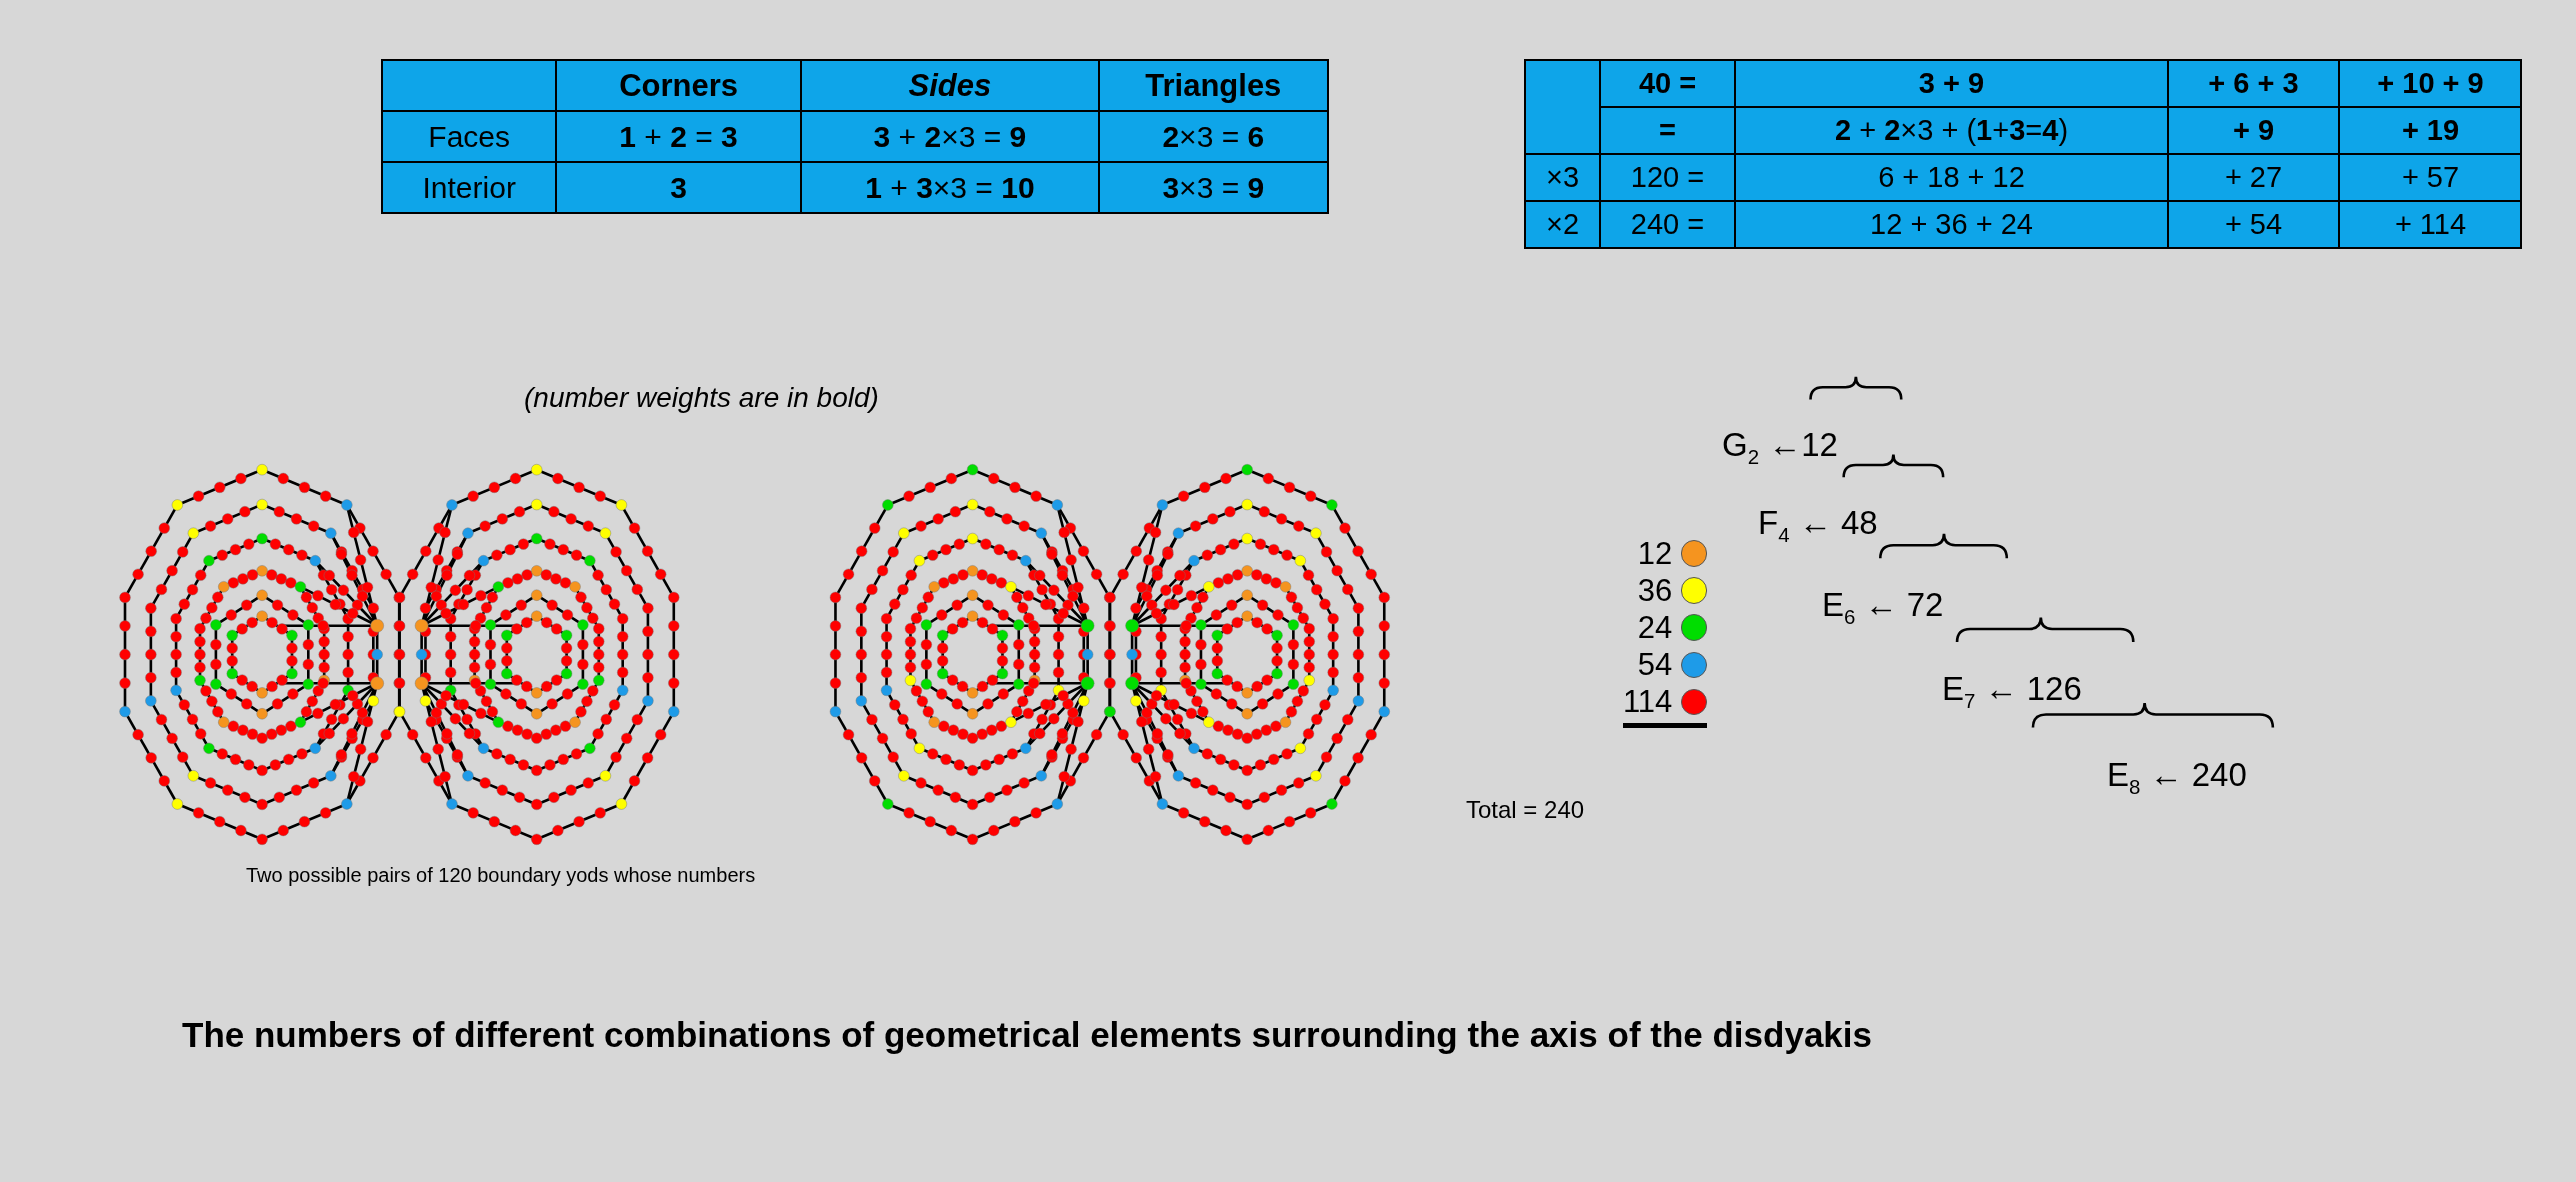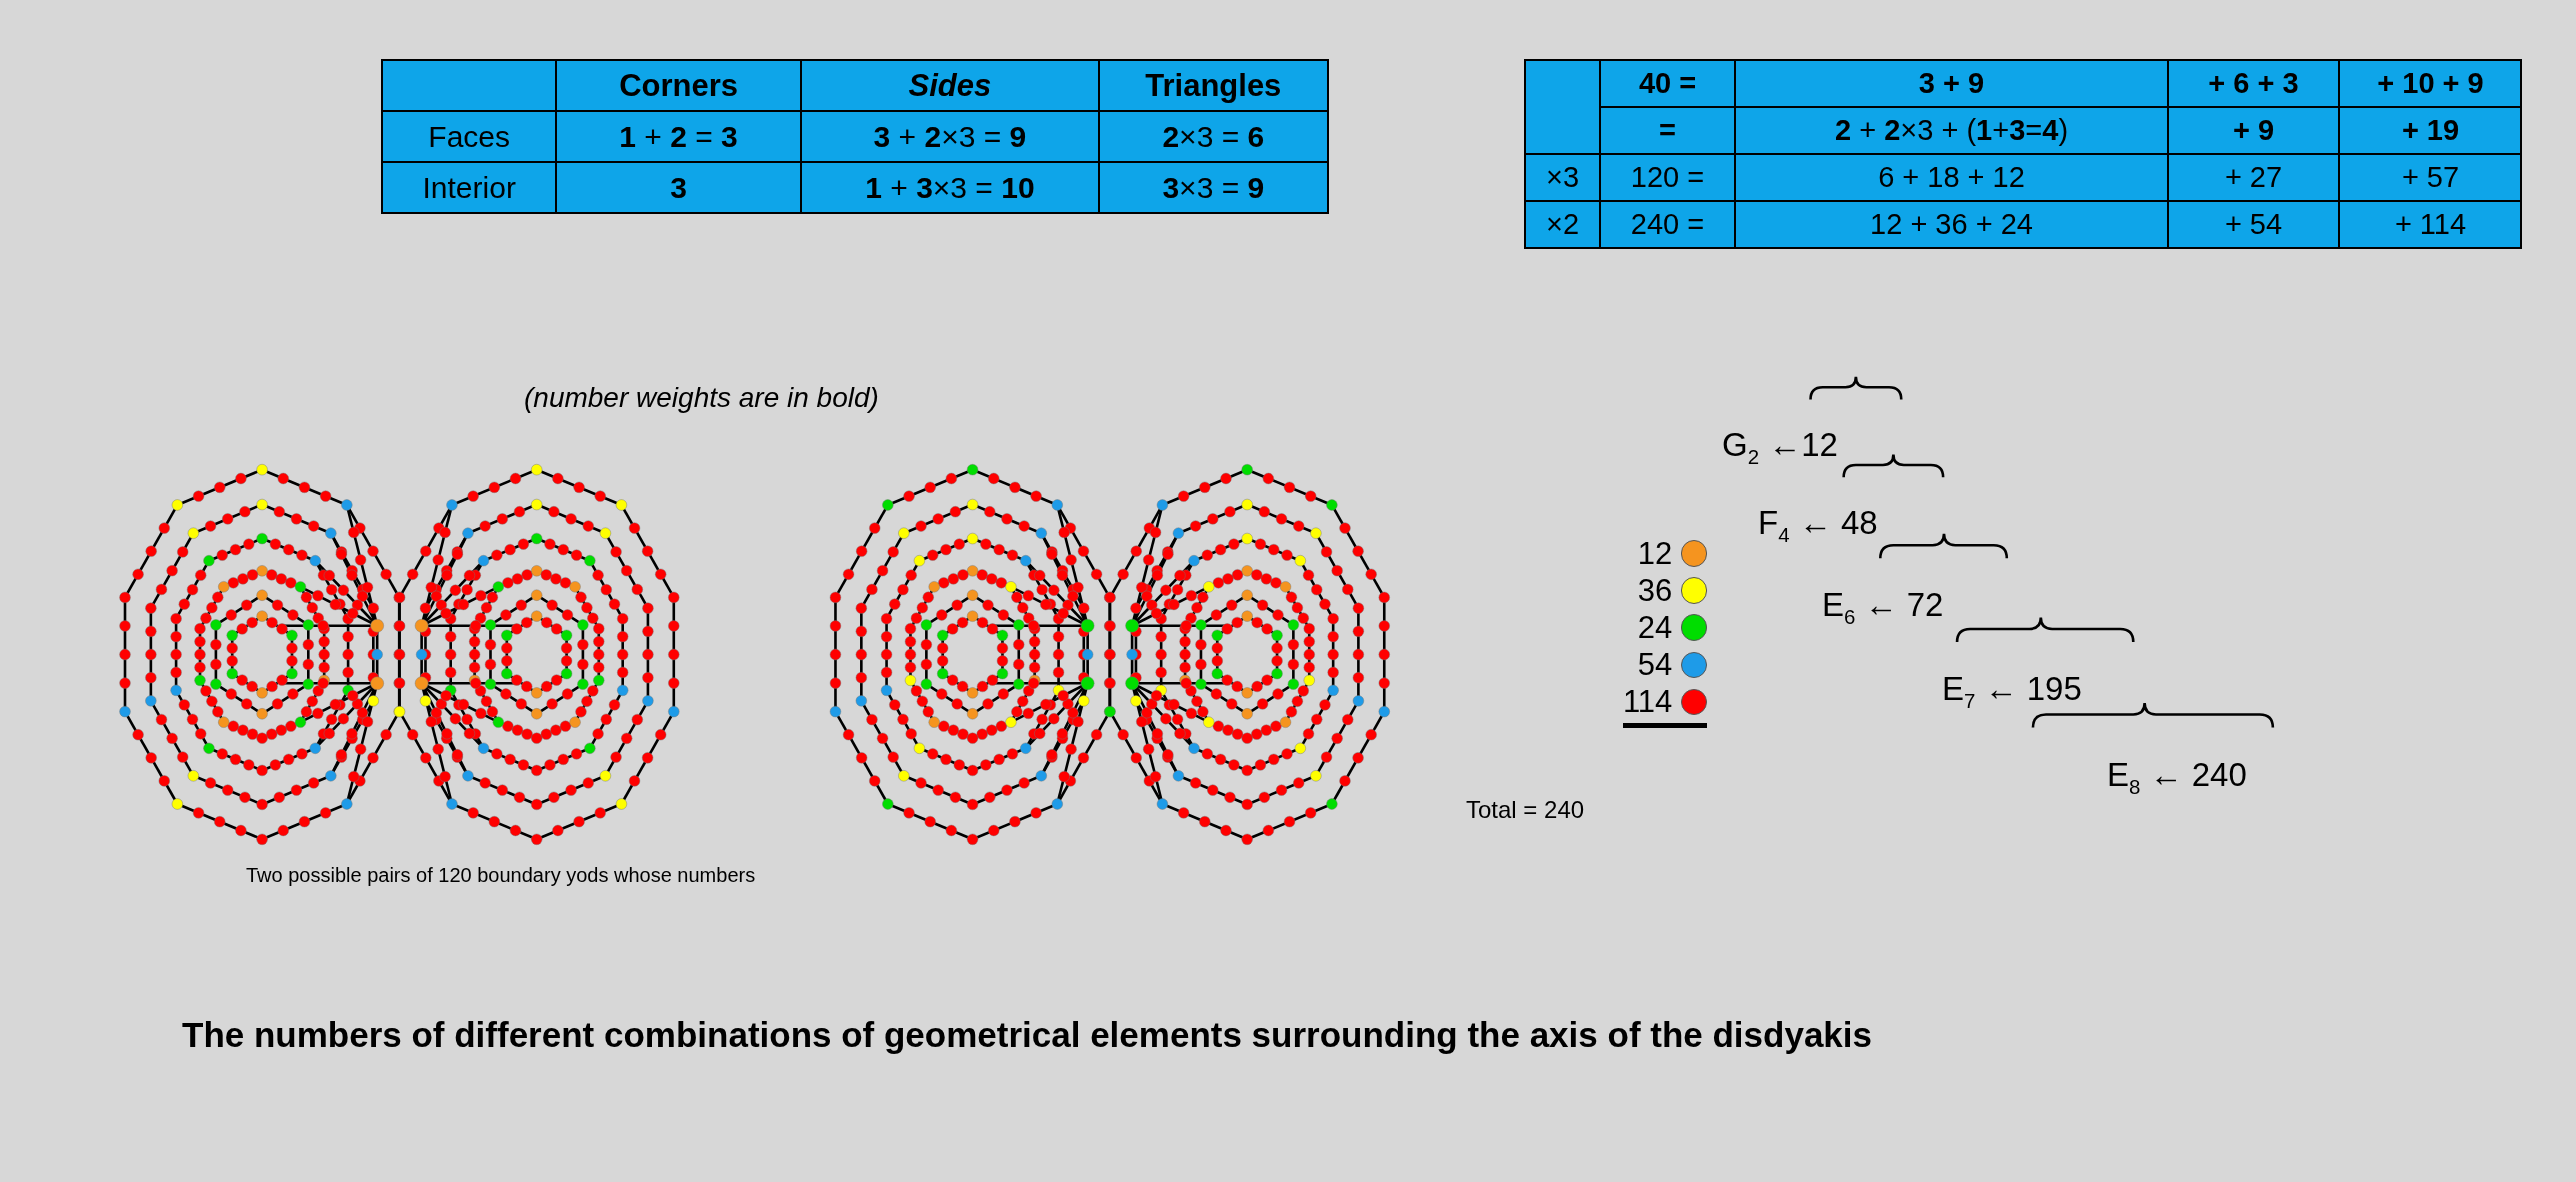--- a/index.html
+++ b/index.html
@@ -1332,21 +1332,21 @@
 <div class="group-label" style="left:1758px; top:504px;">
   <span>F</span><sub>4</sub>
   <span>←</span> <span>48</span>
 </div>
 <div class="group-label" style="left:1822px; top:586px;">
   <span>E</span><sub>6</sub>
   <span>←</span> <span>72</span>
 </div>
 <div class="group-label" style="left:1942px; top:670px;">
   <span>E</span><sub>7</sub>
-  <span>←</span> <span>195</span>
+  <span>←</span> <span>126</span>
 </div>
 <div class="group-label" style="left:2107px; top:756px;">
   <span>E</span><sub>8</sub>
   <span>←</span> <span>240</span>
 </div>
 
 <div class="abs" id="legend">
   <div class="legend-row">
     <span class="legend-num">12</span>
     <span class="legend-dot" style="background: rgb(245, 148, 31);"></span>

